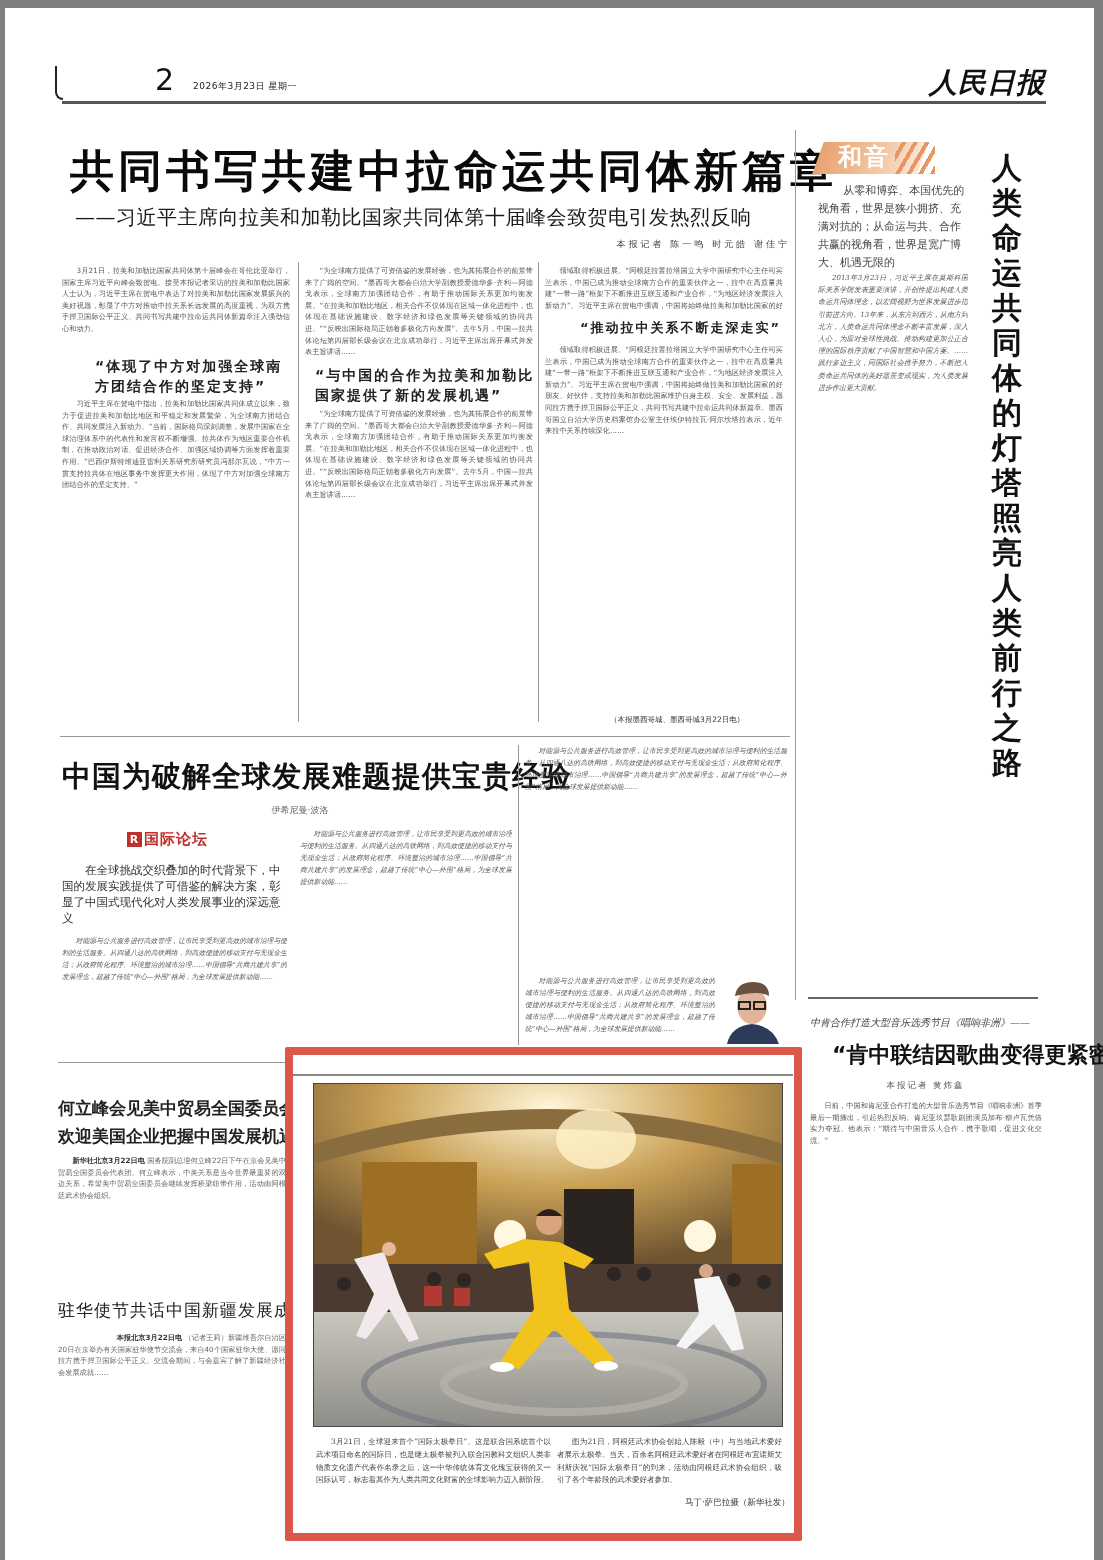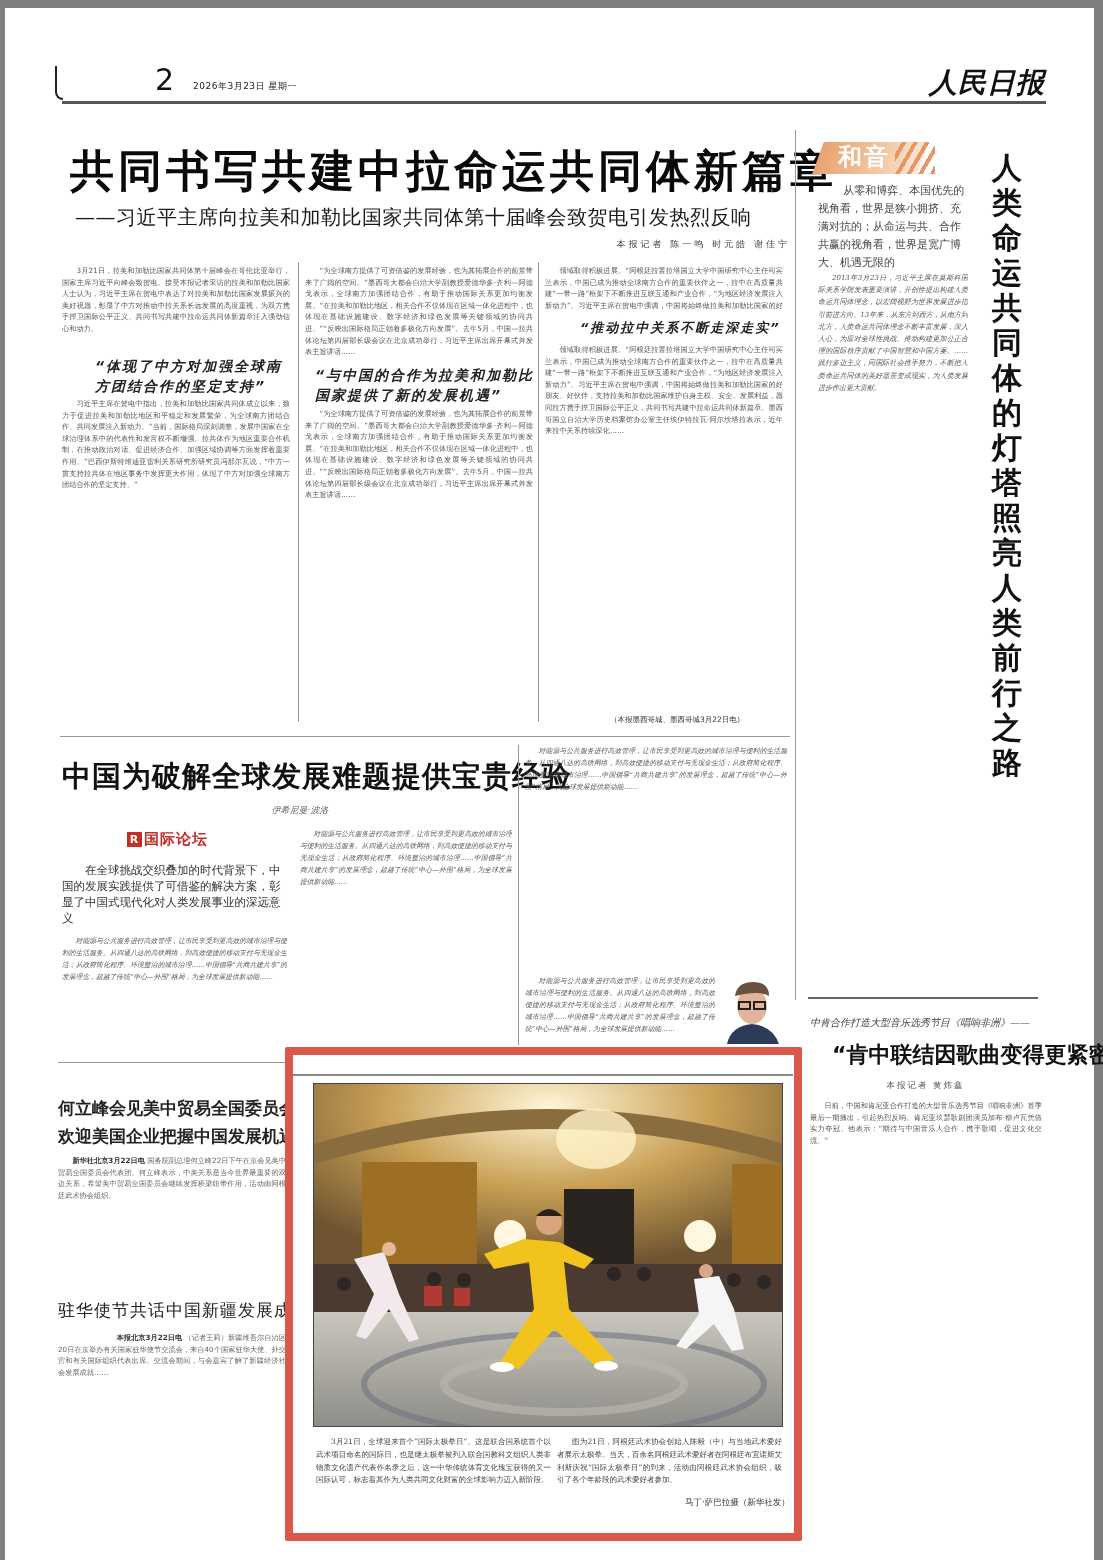--- a/index.html
+++ b/index.html
@@ -23,40 +23,40 @@
   .masthead .logo { position: absolute; right: 0; top: 4px; font-size: 28px; font-family: "DejaVu Serif", serif; font-style: italic; font-weight: bold; color: #111; letter-spacing: 1px; }
   .masthead-rule { position: absolute; left: 62px; top: 101px; width: 984px; height: 3px; background: #555; }
 
   
   .lead-title { position: absolute; left: 70px; top: 142px; width: 710px; font-size: 44px; font-weight: bold; letter-spacing: 4px; color: #0a0a0a; white-space: nowrap; }
   .lead-subtitle { position: absolute; left: 75px; top: 204px; width: 700px; font-size: 20px; font-family: "DejaVu Serif", serif; color: #1a1a1a; white-space: nowrap; letter-spacing: 0.5px; }
   .lead-byline { position: absolute; left: 60px; top: 238px; width: 730px; text-align: right; font-size: 9px; color: #444; letter-spacing: 3px; }
 
   .col { position: absolute; font-size: 7.2px; line-height: 11.6px; color: #555; text-align: justify; overflow: hidden; }
   .col p { text-indent: 2em; }
-  .subhead { position: absolute; font-size: 14px; font-weight: bold; color: #222; line-height: 20px; letter-spacing: 2px; font-style: italic; }
+  .subhead { position: absolute; font-size: 14px; font-weight: bold; color: #222; line-height: 20px; letter-spacing: 2px; }
 
   .vrule { position: absolute; width: 1px; background: #999; }
   .hrule { position: absolute; height: 2px; background: #666; }
   .hrule-thin { position: absolute; height: 1px; background: #999; }
 
   
   .hey-banner { position: absolute; left: 818px; top: 142px; width: 105px; height: 32px;
     background: linear-gradient(90deg, #e9a271 0%, #f2c7a2 60%, #fbe8d8 100%);
     transform: skewX(-20deg); }
   .hey-stripes { position: absolute; left: 895px; top: 142px; width: 40px; height: 32px;
     background: repeating-linear-gradient(120deg, transparent 0 6px, #e59766 6px 10px); }
   .hey-label { position: absolute; left: 838px; top: 141px; font-size: 24px; font-weight: bold; color: #ffffff; letter-spacing: 2px; }
   .hey-lede { position: absolute; left: 818px; top: 182px; width: 150px; font-size: 11px; line-height: 18px; color: #444; font-family: "DejaVu Serif", serif; }
   .hey-lede p { text-indent: 2.3em; }
   .vertical-title { position: absolute; left: 985px; top: 150px; width: 44px; font-size: 30px; font-weight: bold; color: #111; line-height: 35px; text-align: center; word-break: break-all; }
 
   
   .story2-title { position: absolute; left: 62px; top: 757px; width: 470px; font-size: 29px; font-weight: bold; color: #111; letter-spacing: 1px; white-space: nowrap; }
-  .story2-byline { position: absolute; left: 60px; top: 804px; width: 480px; text-align: center; font-size: 9px; color: #666; font-family: "DejaVu Serif", serif; font-style: italic; }
+  .story2-byline { position: absolute; left: 60px; top: 804px; width: 480px; text-align: center; font-size: 9px; color: #666; font-family: "DejaVu Serif", serif; }
   .forum-badge { position: absolute; left: 127px; top: 830px; font-size: 15px; font-weight: bold; color: #c0302a; letter-spacing: 1px; }
   .forum-badge .r { display: inline-block; width: 15px; height: 15px; background: #c0302a; color: #fff; font-size: 11px; line-height: 15px; text-align: center; margin-right: 2px; vertical-align: 1px; }
   .story2-lede { position: absolute; left: 62px; top: 862px; width: 220px; font-size: 11.5px; line-height: 16px; color: #333; }
   .story2-lede p { text-indent: 2em; }
 
   .portrait { position: absolute; left: 719px; top: 976px; width: 66px; height: 68px; overflow: hidden; background: #fff; }
 
   
   .story3-title { position: absolute; left: 58px; top: 1094px; width: 232px; font-size: 17px; font-weight: bold; color: #222; line-height: 28px; white-space: nowrap; overflow: hidden; }
   .story4-title { position: absolute; left: 58px; top: 1299px; width: 232px; font-size: 17px; color: #222; font-family: "DejaVu Serif", serif; white-space: nowrap; overflow: hidden; letter-spacing: 1px; }
@@ -170,21 +170,21 @@
 <div class="hrule-thin" style="left:58px;top:1062px;width:228px;"></div>
 <div class="story3-title">
     <div>何立峰会见美中贸易全国委员会代表团时指</div>
     <div>欢迎美国企业把握中国发展机遇　深化互利合</div>
   </div>
 <div class="col" style="left:58px;top:1155px;width:228px;height:135px;color:#666;">
     <p><b style="color:#333;">新华社北京3月22日电</b> <span>国务院副总理何立峰22日下午在京会见美中贸易全国委员会代表团。何立峰表示，中美关系是当今世界最重要的双边关系，希望美中贸易全国委员会继续发挥桥梁纽带作用，活动由阿根廷武术协会组织。</span></p>
   </div>
 <div class="story4-title">驻华使节共话中国新疆发展成就</div>
 <div class="col" style="left:58px;top:1332px;width:228px;height:200px;color:#666;">
-    <p><b style="color:#333;padding-left:44px;">本报北京3月22日电</b> <span>（记者王莉）</span><span>新疆维吾尔自治区20日在京举办有关国家驻华使节交流会，来自40个国家驻华大使、外交官和有关国际组织代表出席。交流会期间，与会嘉宾了解了新疆经济社会发展成就……</span></p>
+    <p><b style="color:#333;padding-left:44px;">本报北京3月22日电</b> <span>（记者王莉）</span><span>新疆维吾尔自治区20日在京举办有关国家驻华使节交流会，来自40个国家驻华大使、愿同拉方携手捍卫国际公平正义。交流会期间，与会嘉宾了解了新疆经济社会发展成就……</span></p>
   </div>
 
 <div class="story5-kicker">中肯合作打造大型音乐选秀节目《唱响非洲》——</div>
 <div class="story5-title">“肯中联结因歌曲变得更紧密”</div>
 <div class="story5-byline">本报记者  黄炜鑫</div>
 <div class="col" style="left:810px;top:1100px;width:232px;height:420px;">
     <p>日前，中国和肯尼亚合作打造的大型音乐选秀节目《唱响非洲》首季最后一期播出，引起热烈反响。肯尼亚玖瑟歌剧团演员加布·穆卢瓦凭借实力夺冠。他表示：“期待与中国音乐人合作，携手歌唱，促进文化交流。”</p>
   </div>
 
 <div class="highlight"></div>

